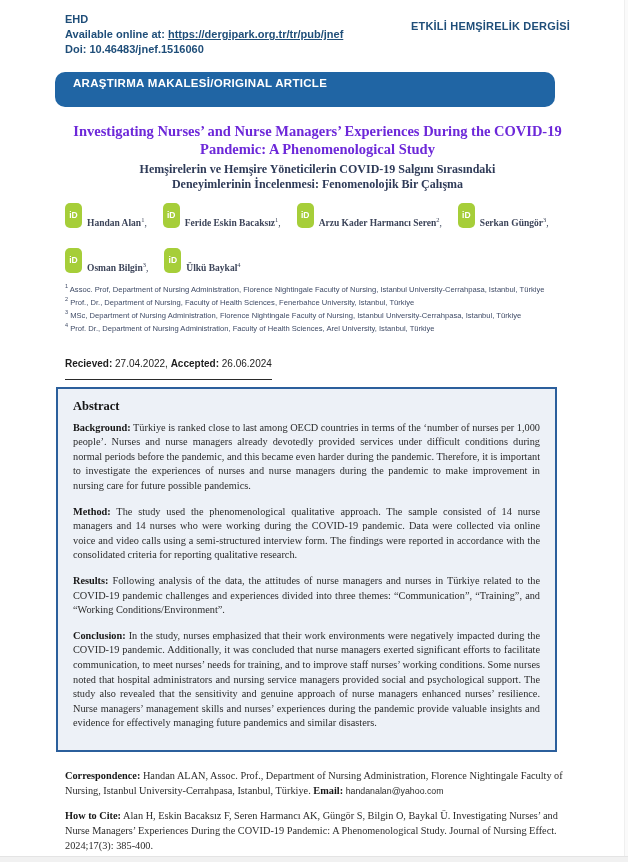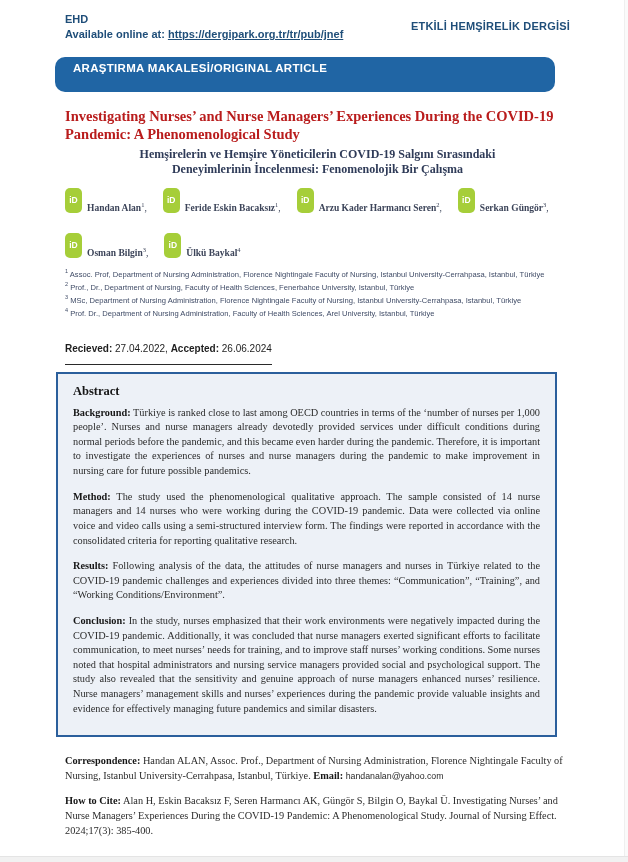--- a/index.html
+++ b/index.html
@@ -16,21 +16,21 @@
   .hdr-right{font-family:"Liberation Sans",sans-serif;font-weight:bold;color:#1f4e79;font-size:11px;margin-top:8px;letter-spacing:.2px;white-space:nowrap;}
 
   
   .banner{
     margin:15px 0 0 -10px;width:500px;box-sizing:border-box;background:#2065a4;color:#fff;
     font-family:"Liberation Sans",sans-serif;font-weight:bold;font-size:11.5px;
     padding:5px 0 18px 18px;border-radius:10px;letter-spacing:.3px;
   }
 
   
-  .title-en{margin:15px auto 0;text-align:left;max-width:505px;font-size:14.5px;font-weight:bold;color:#b91c1c;line-height:1.28;}
+  .title-en{margin:15px auto 0;text-align:center;max-width:505px;font-size:14.5px;font-weight:bold;color:#6d28d9;line-height:1.28;}
   .title-tr{margin:3px auto 0;text-align:center;max-width:425px;font-size:12px;font-weight:bold;color:#2f3b58;line-height:1.3;}
 
   
   .authors{margin-top:10px;display:flex;flex-wrap:wrap;column-gap:16px;row-gap:10px;align-items:flex-end;font-size:9.5px;color:#3c4459;}
   .author{display:flex;align-items:flex-end;gap:5px;}
   .author .nm{font-weight:bold;}
   .author sup{font-size:6.5px;line-height:1;vertical-align:super;}
   .orcid{
     width:17px;height:25px;border-radius:5px;background:#a6ce39;color:#fff;flex-shrink:0;
     font-family:"Liberation Sans",sans-serif;font-weight:bold;font-size:8.5px;
@@ -70,20 +70,21 @@
 <body>
 
 <div class="page">
 
   <div class="hdr">
     <div class="hdr-left">
       <div>EHD</div>
       <div>
         <span>Available online at: </span><a class="url">https://dergipark.org.tr/tr/pub/jnef</a>
       </div>
+      <div>Doi: 10.46483/jnef.1516060</div>
     </div>
     <div class="hdr-right">ETKİLİ HEMŞİRELİK DERGİSİ</div>
   </div>
 
   <div class="banner">ARAŞTIRMA MAKALESİ/ORIGINAL ARTICLE</div>
 
   <div class="title-en">Investigating Nurses’ and Nurse Managers’ Experiences During the COVID-19 Pandemic: A Phenomenological Study</div>
   <div class="title-tr">Hemşirelerin ve Hemşire Yöneticilerin COVID-19 Salgını Sırasındaki Deneyimlerinin İncelenmesi: Fenomenolojik Bir Çalışma</div>
 
   <div class="authors">

